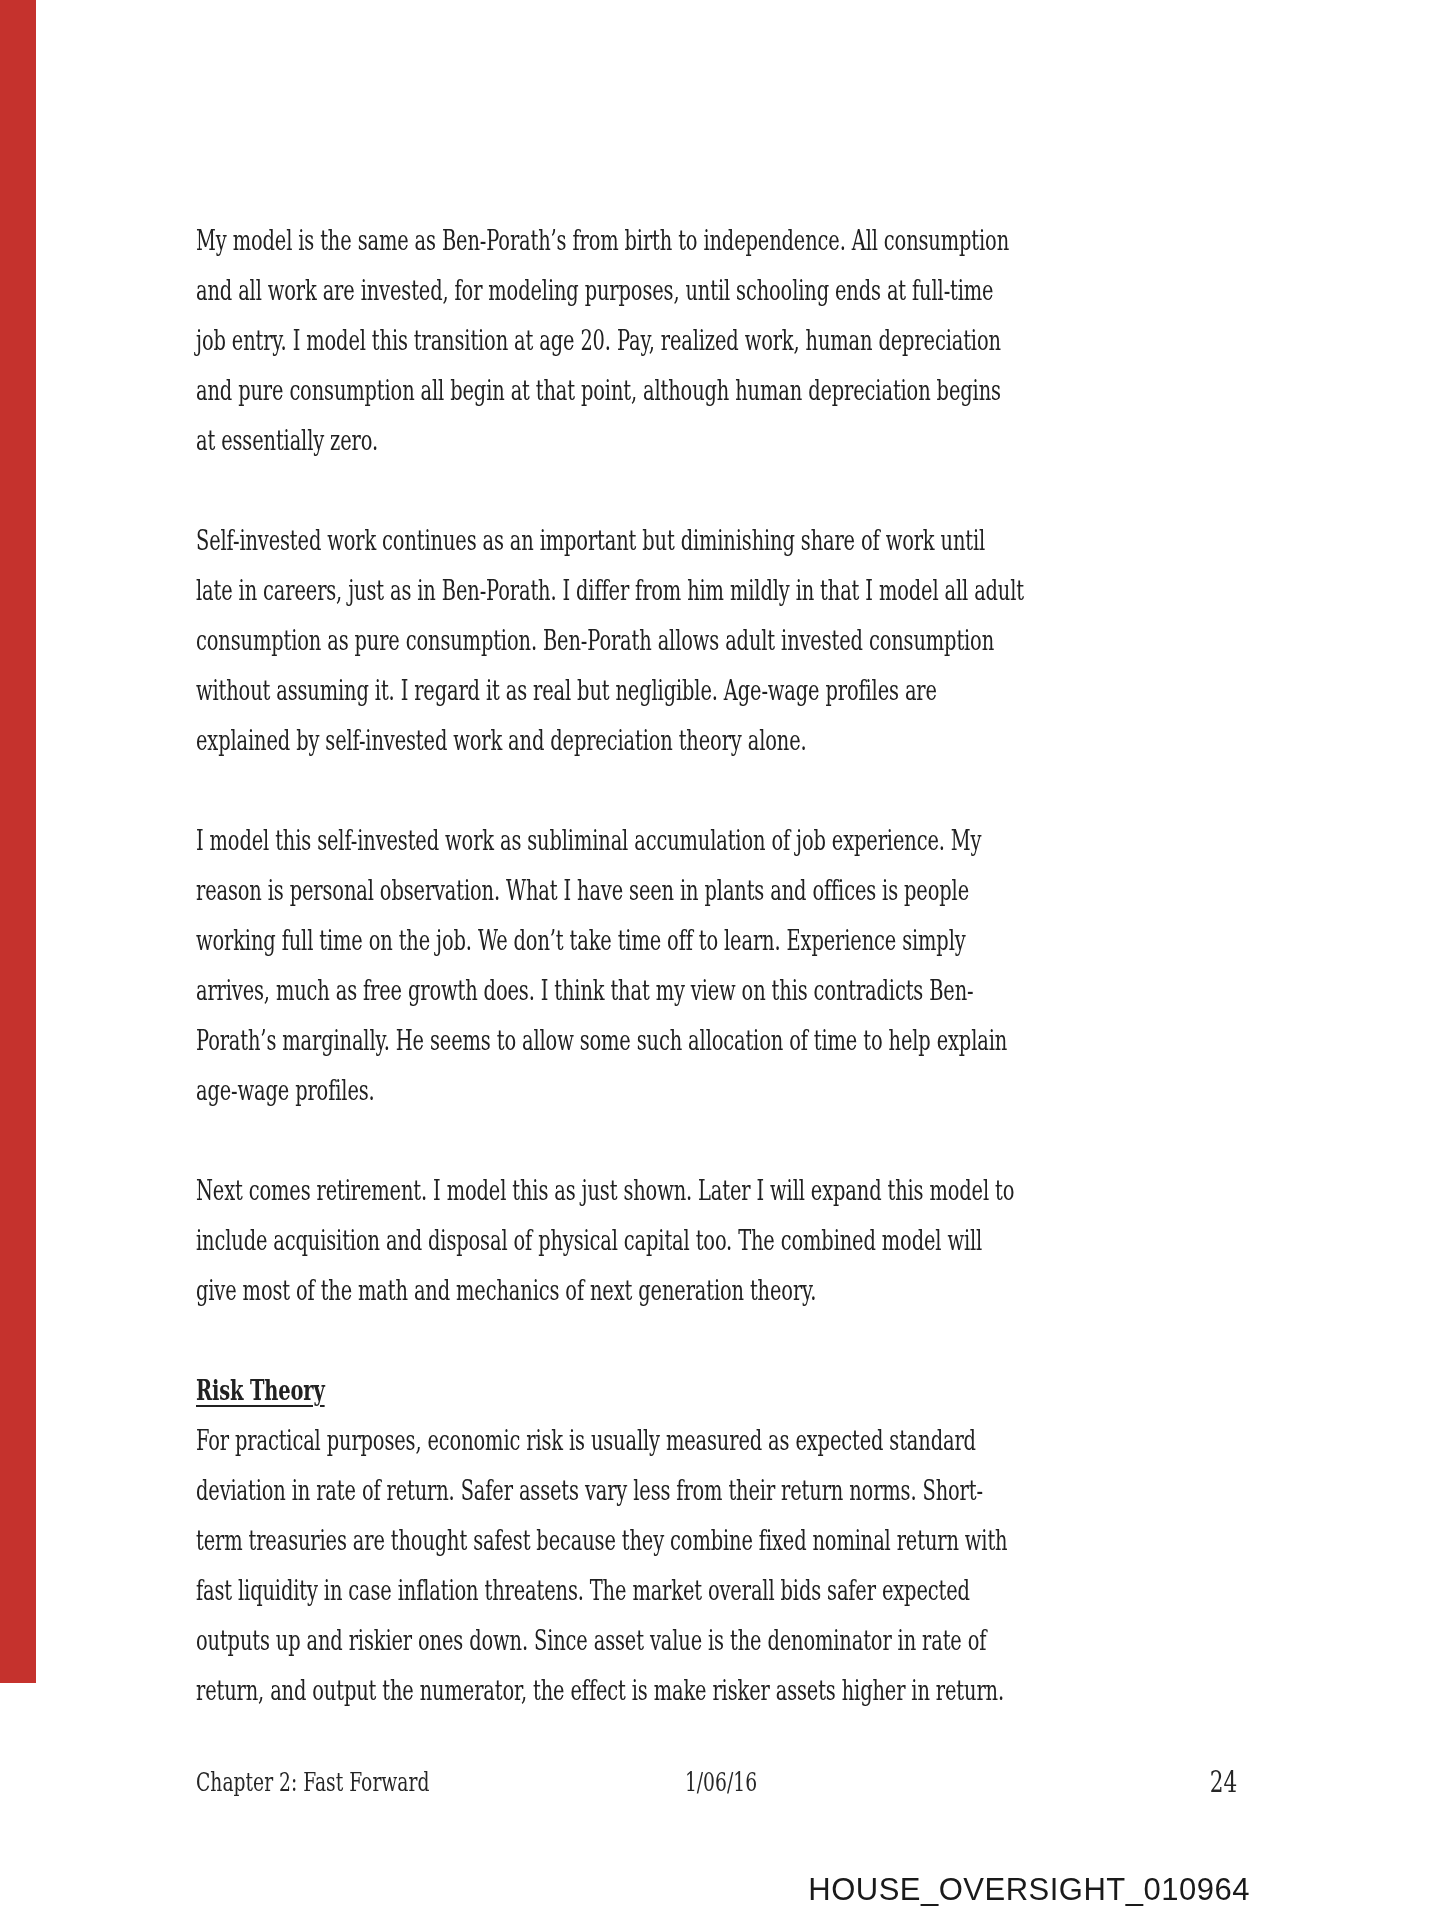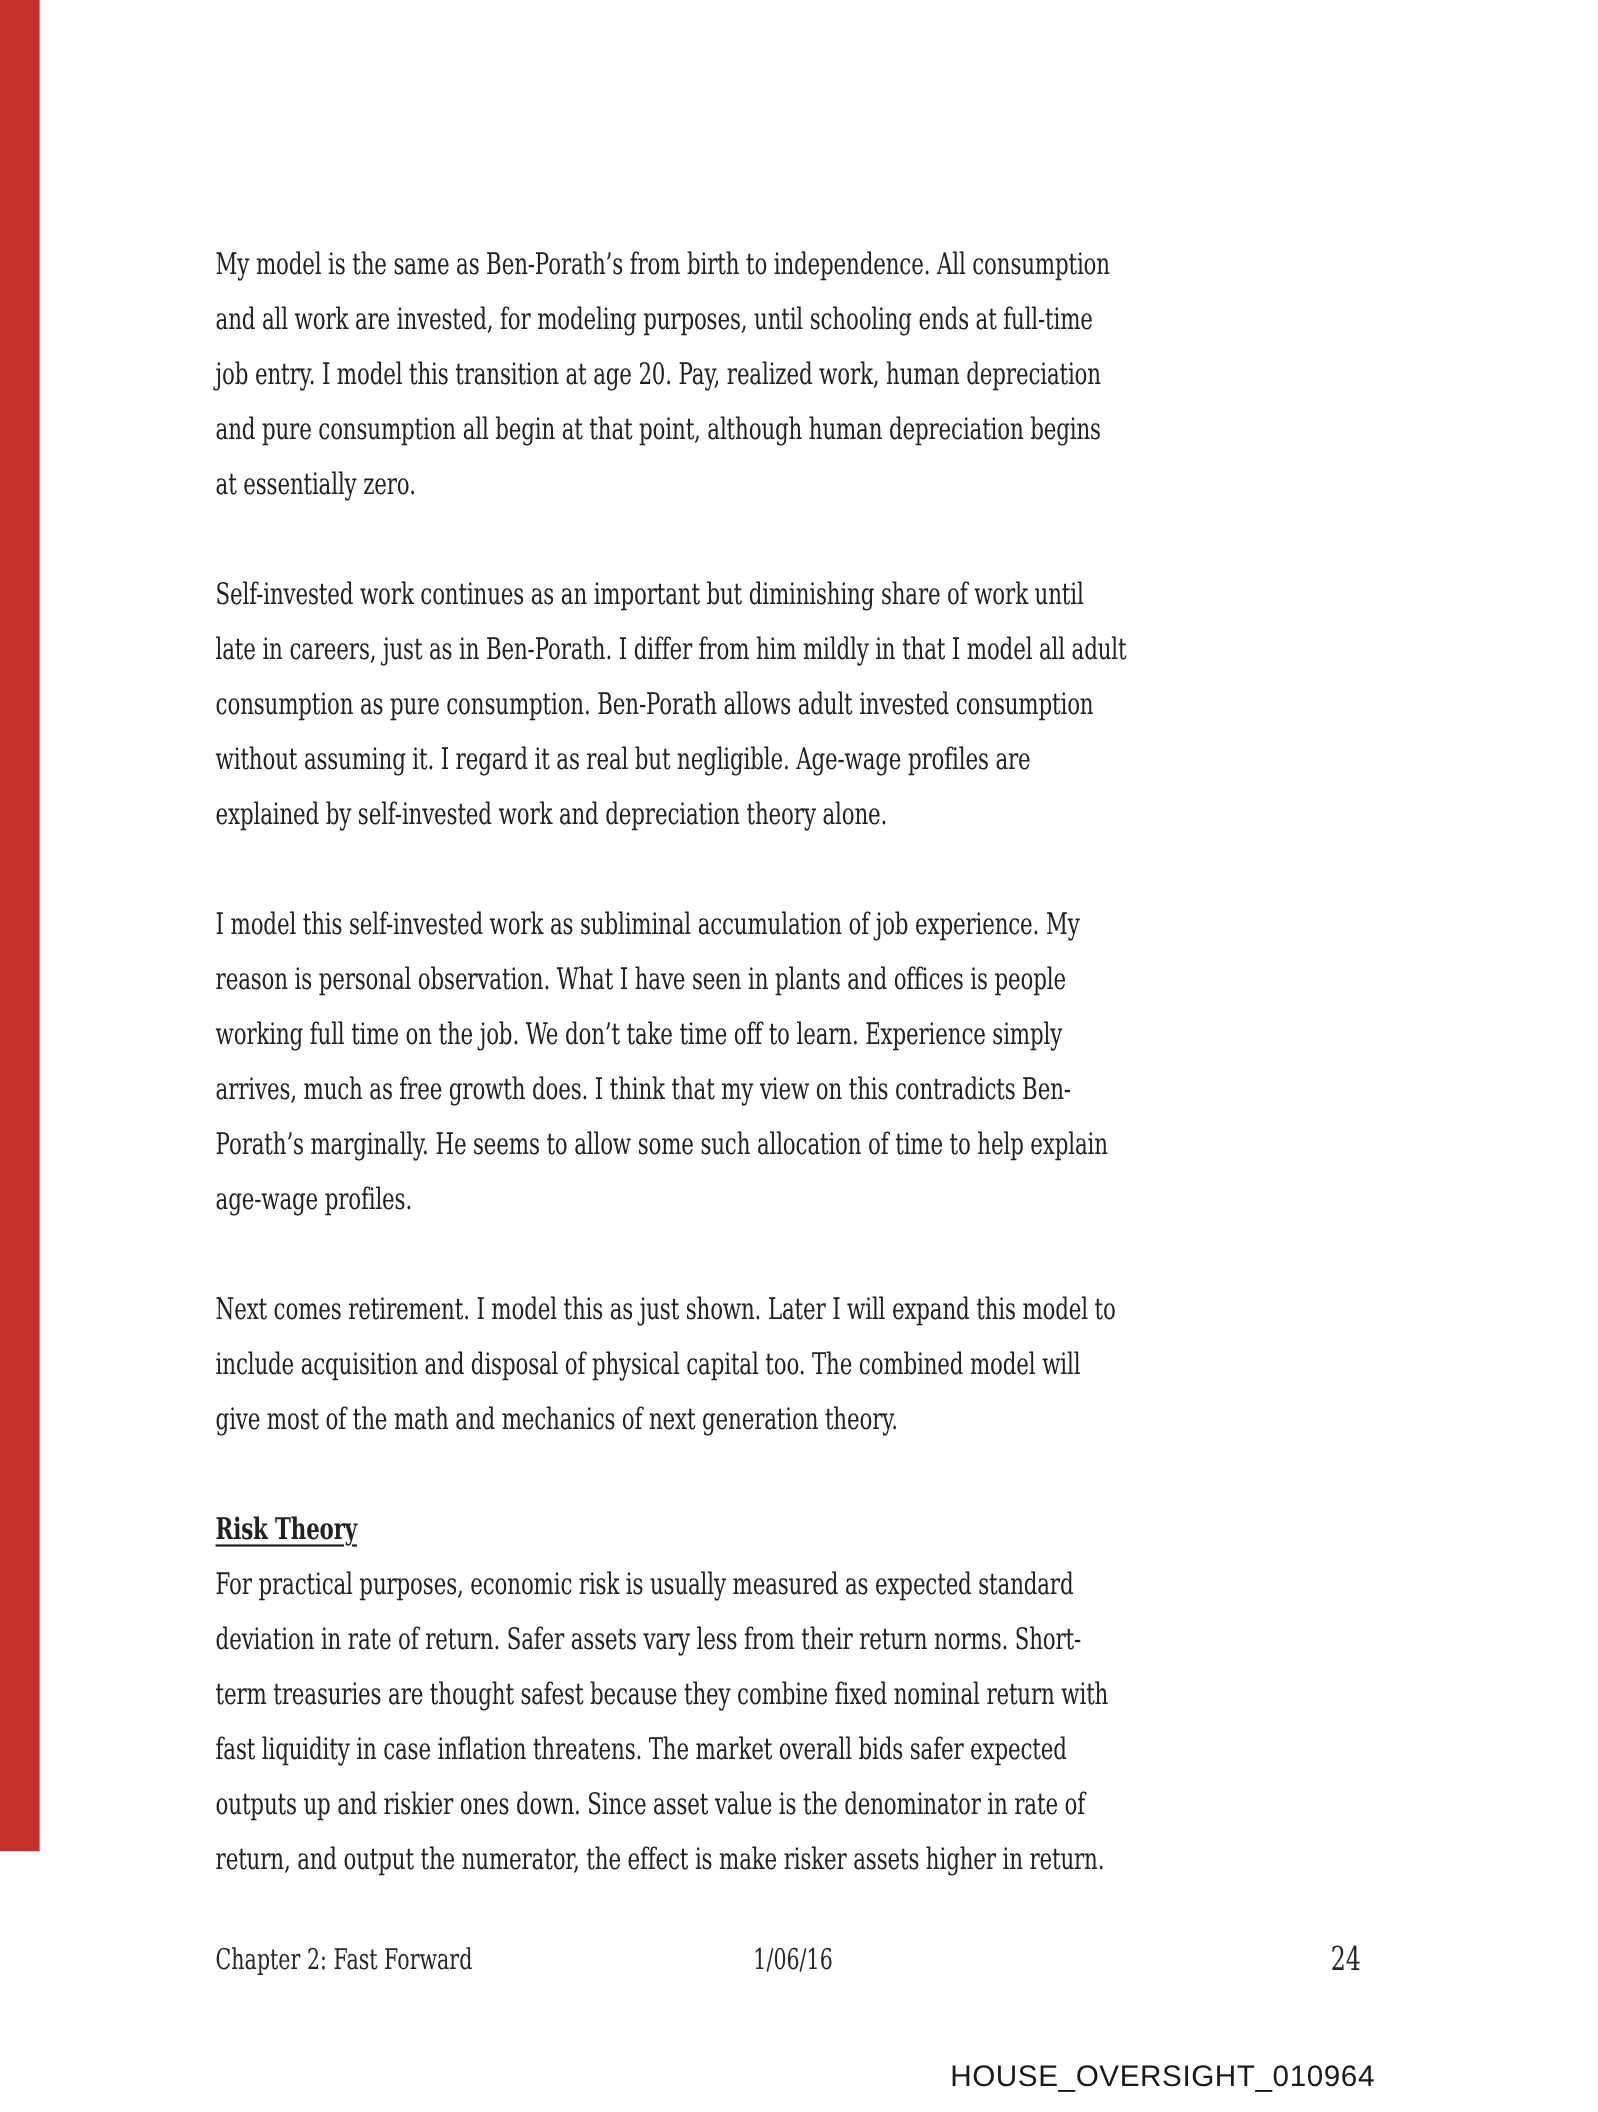--- a/index.html
+++ b/index.html
@@ -77,21 +77,21 @@
     position: absolute;
     left: 1408px;
     top: 0;
     font-size: 30px;
   }
   .bates {
     position: absolute;
     right: 13px;
     top: 1872px;
     font-family: "Liberation Sans", "DejaVu Sans", sans-serif;
-    font-size: 27px;
+    font-size: 31px;
     color: #1a1a1a;
     letter-spacing: 0.5px;
     white-space: nowrap;
   }
 </style>
 </head>
 <body>
 
 <div class="page">
 

